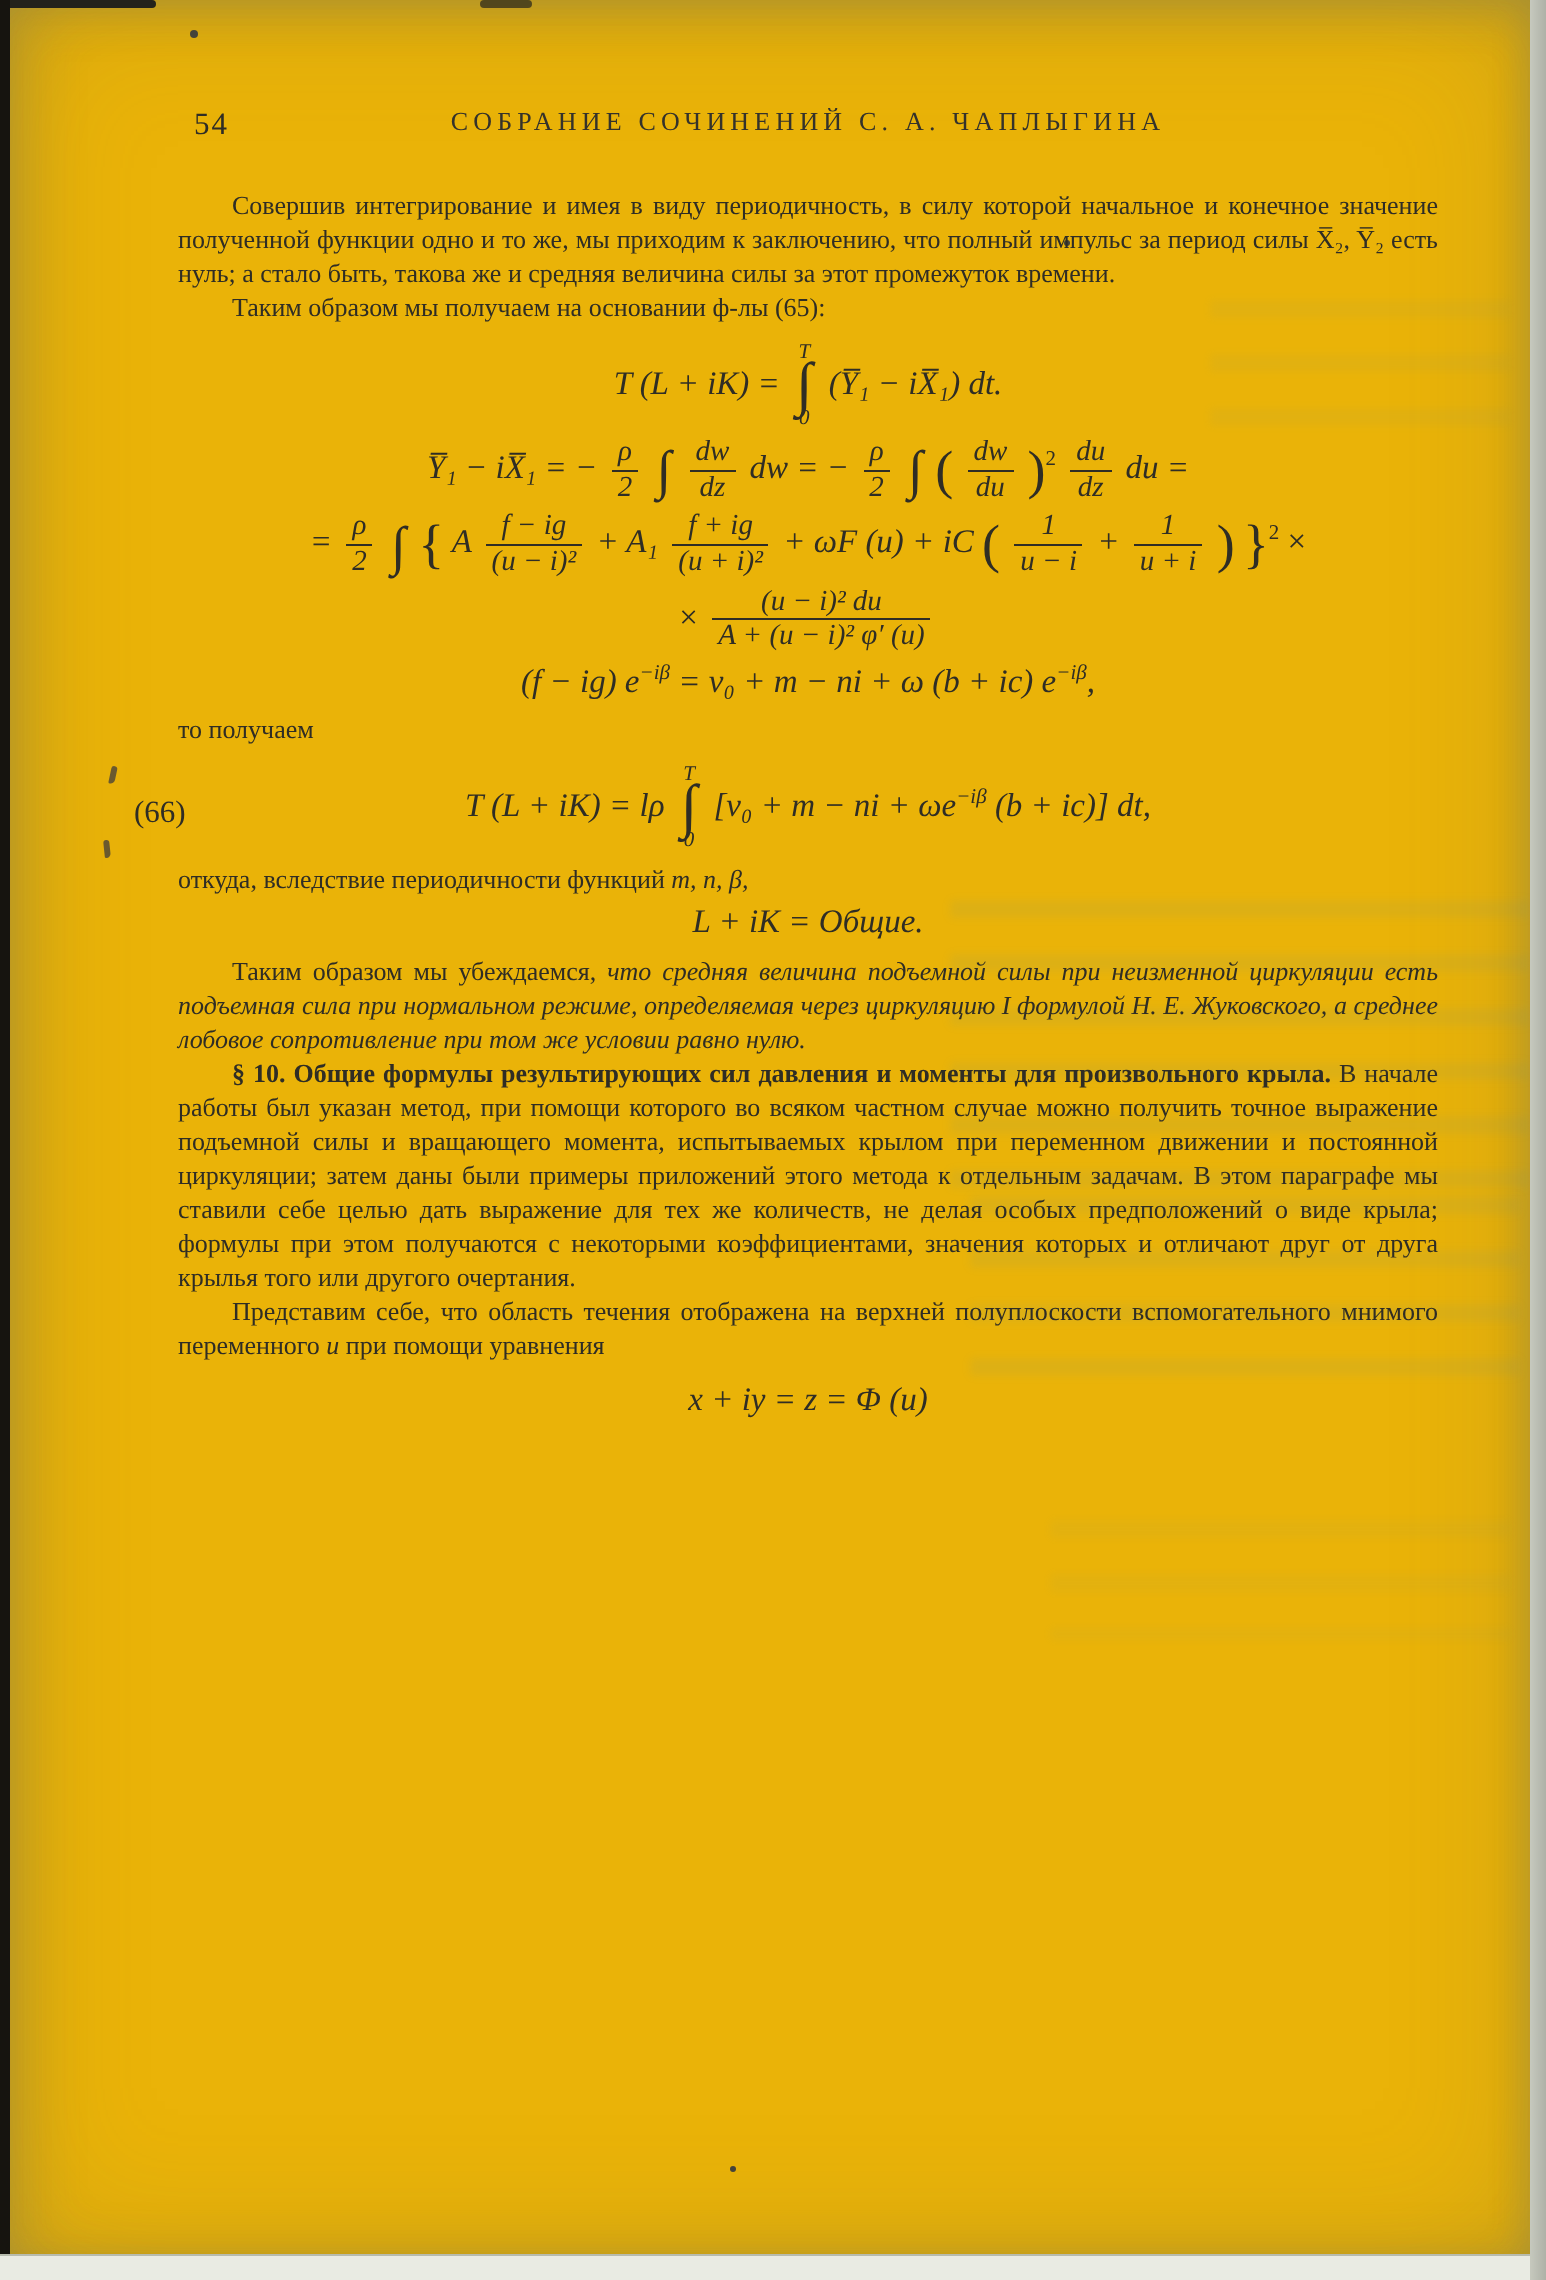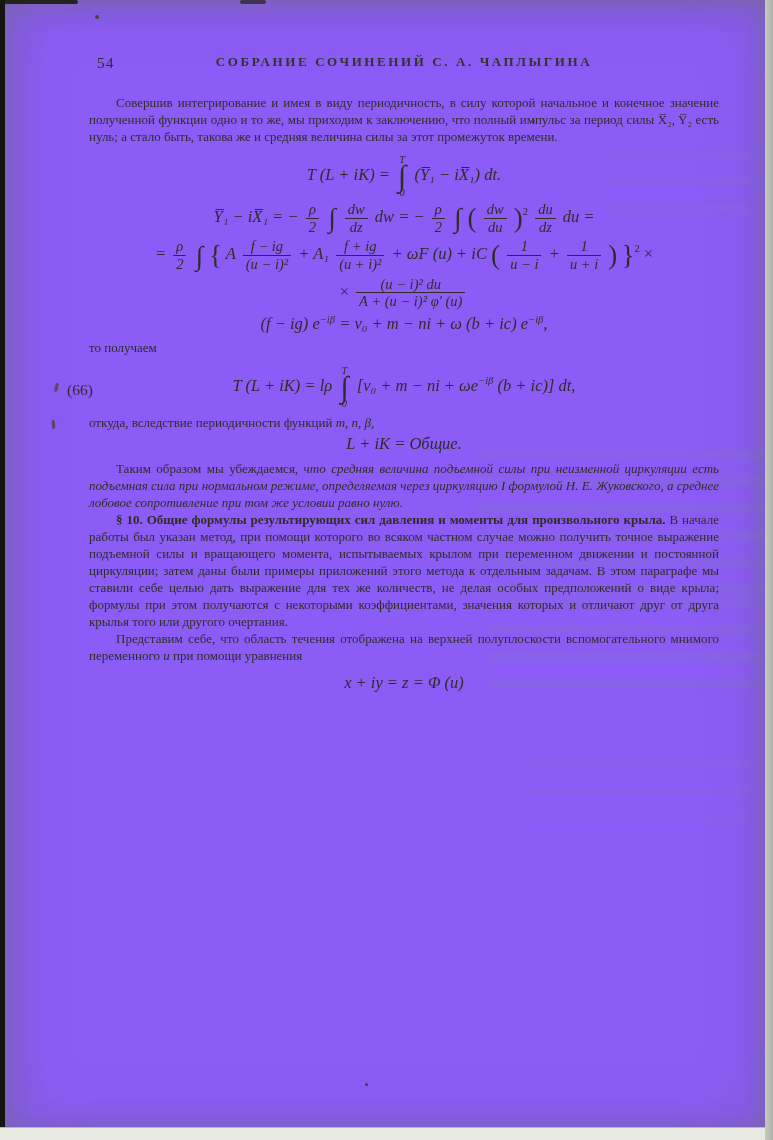--- a/index.html
+++ b/index.html
@@ -1,36 +1,36 @@
 <!DOCTYPE html>
 <html><head>
 <meta charset="utf-8">
 <style>
   html,body{margin:0;padding:0;background:#eef0ea;}
   .screen{position:relative;width:773px;height:1140px;overflow:hidden;
-          font-family:"Liberation Serif","DejaVu Serif",serif;background:#8b5cf6;}
+          font-family:"Liberation Serif","DejaVu Serif",serif;background:#eab308;}
   .paper{position:absolute;left:5px;top:0;right:8px;bottom:12px;
          background:linear-gradient(168deg,#d3d7c8 0%,#dadec f 0%,#d9ddce 22%,#dee1d3 48%,#dcded0 72%,#d5d7c9 100%);
          box-shadow:inset 0 0 70px rgba(95,100,82,.22), inset 12px 0 28px rgba(110,115,95,.18),
                     inset 0 10px 22px rgba(110,115,95,.18), inset -6px 0 14px rgba(120,125,108,.15);
          color:#2f2d25;}
   .edge-left{position:absolute;left:0;top:0;bottom:12px;width:5px;background:#16140f;}
   .edge-right{position:absolute;right:0;top:0;bottom:0;width:8px;
               background:linear-gradient(90deg,#c6c9be,#aeb1a7);}
   .edge-bottom{position:absolute;left:0;right:8px;bottom:0;height:12px;background:#e9ebe3;
                border-top:1px solid #b7bbae;}
   .smudge{position:absolute;background:#23221b;border-radius:2px;}
   .speck{position:absolute;background:#45433a;border-radius:50%;}
   .inkmark{position:absolute;width:3px;height:9px;background:#4a4438;border-radius:2px 2px 3px 1px;transform:rotate(12deg);opacity:.8;}
   .ghost{position:absolute;filter:blur(2px);opacity:.55;
          background:repeating-linear-gradient(180deg,rgba(118,150,128,.20) 0 9px,rgba(0,0,0,0) 9px 27px);}
   .content{position:absolute;left:84px;top:52px;width:630px;}
   .pagehead{position:relative;text-align:center;height:26px;margin-bottom:16px;}
   .pagenum{position:absolute;left:8px;top:2px;font-size:15.5px;letter-spacing:1px;}
-  .runtitle{font-size:13px;font-weight:bold;letter-spacing:2.6px;color:#34322b;}
+  .runtitle{font-size:13px;font-weight:normal;letter-spacing:2.6px;color:#34322b;}
   p{margin:0;text-align:justify;line-height:17px;font-size:13px;}
   .ind{text-indent:27px;}
   .eqrow{text-align:center;font-size:16.5px;font-style:italic;position:relative;
          margin:7px 0;line-height:1.25;white-space:nowrap;}
   .eqrow .rm{font-style:normal;}
   sup{font-size:10.5px;vertical-align:super;line-height:0;}
   .frac{display:inline-flex;flex-direction:column;text-align:center;vertical-align:middle;
         margin:0 3px;font-size:14.5px;line-height:1.15;}
   .frac .num{display:block;padding:0 3px;}
   .frac .den{display:block;border-top:1px solid #2f2d25;padding:0 3px;}
@@ -61,20 +61,21 @@
 
     <div class="content">
 
       <div class="pagehead">
         <span class="pagenum">54</span>
         <span class="runtitle">СОБРАНИЕ СОЧИНЕНИЙ С. А. ЧАПЛЫГИНА</span>
       </div>
 
       <p class="ind">Совершив интегрирование и имея в виду периодичность, в силу которой начальное и конечное значение полученной функции одно и то же, мы приходим к заключению, что полный импульс за период силы X̅₂, Y̅₂ есть нуль; а стало быть, такова же и средняя величина силы за этот промежуток времени.</p>
 
+      <p class="ind">Таким образом мы получаем на основании ф-лы (65):</p>
 
       <div class="eqrow" style="margin:10px 0 4px;">
         <span>T (L + iK) =</span>
         <span class="intg">
           <span class="ilim">T</span>
           <span class="isign">∫</span>
           <span class="ilim">0</span>
         </span>
         <span>(Y̅₁ − iX̅₁) dt.</span>
       </div>

